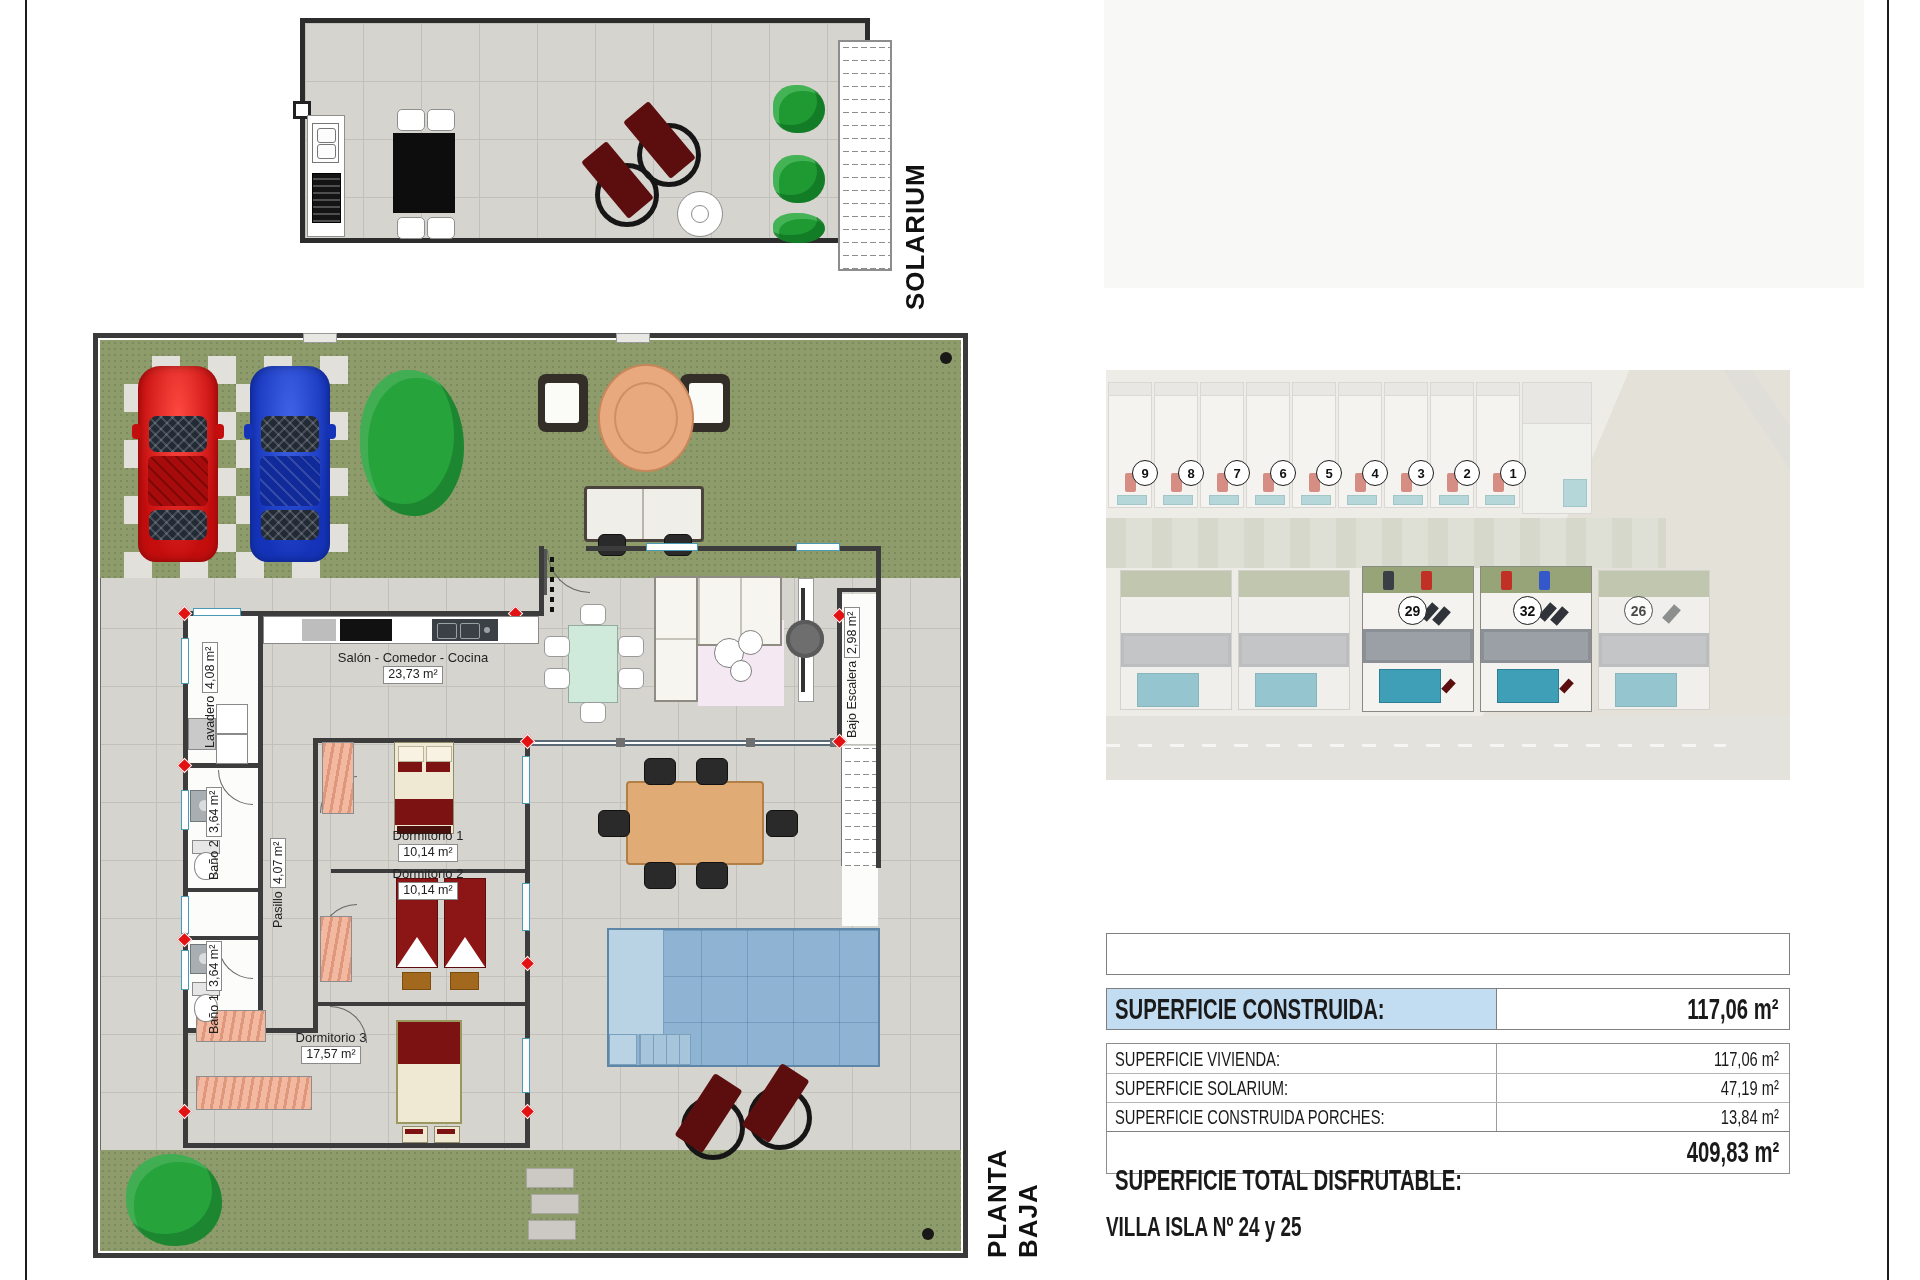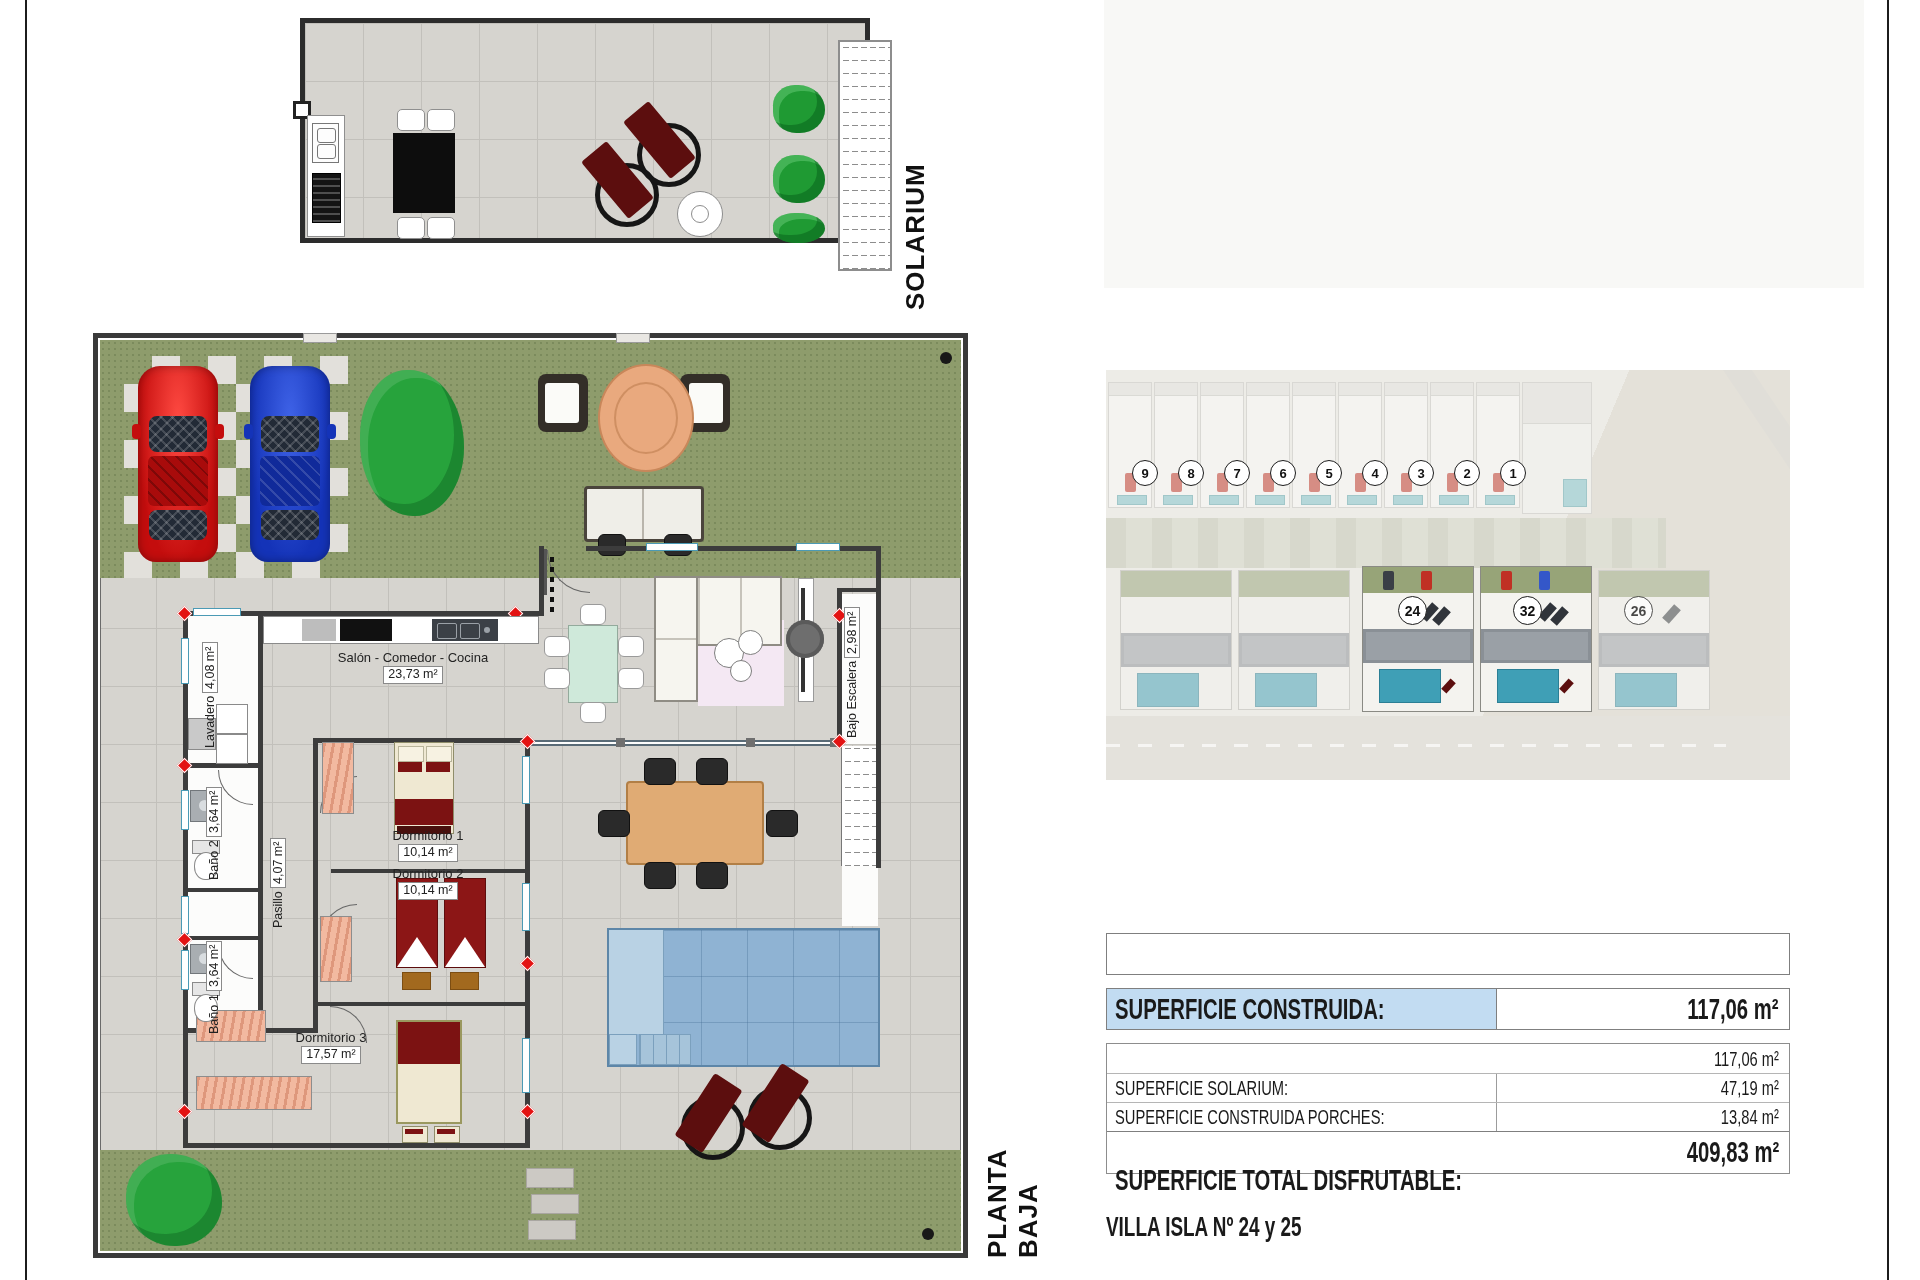--- a/index.html
+++ b/index.html
@@ -526,21 +526,21 @@
     <div class="numc" style="left:302px;top:90px;">
         <span>3</span>
       </div>
     <div class="numc" style="left:348px;top:90px;">
         <span>2</span>
       </div>
     <div class="numc" style="left:394px;top:90px;">
         <span>1</span>
       </div>
     <div class="numc big" style="left:292px;top:226px;">
-        <span>24</span>
+        <span>29</span>
       </div>
     <div class="numc big" style="left:407px;top:226px;">
         <span>32</span>
       </div>
     <div class="numc big" style="left:518px;top:226px;opacity:.75;">
         <span>26</span>
       </div>
   </div>
 
   <div class="abs" style="left:1106px;top:933px;width:684px;">
@@ -549,20 +549,23 @@
     <div class="trow-big" style="margin-bottom:13px;">
       <div class="lbl">
           <span class="cnd">SUPERFICIE CONSTRUIDA:</span>
         </div>
       <div class="val">
           <span class="cnd r">117,06 m²</span>
         </div>
     </div>
     <div class="tsmall">
       <div class="trow-sm">
+        <div class="lbl">
+            <span class="cnd lt">SUPERFICIE VIVIENDA:</span>
+          </div>
         <div class="val">
             <span class="cnd lt r">117,06 m²</span>
           </div>
       </div>
       <div class="trow-sm">
         <div class="lbl">
             <span class="cnd lt">SUPERFICIE SOLARIUM:</span>
           </div>
         <div class="val">
             <span class="cnd lt r">47,19 m²</span>

